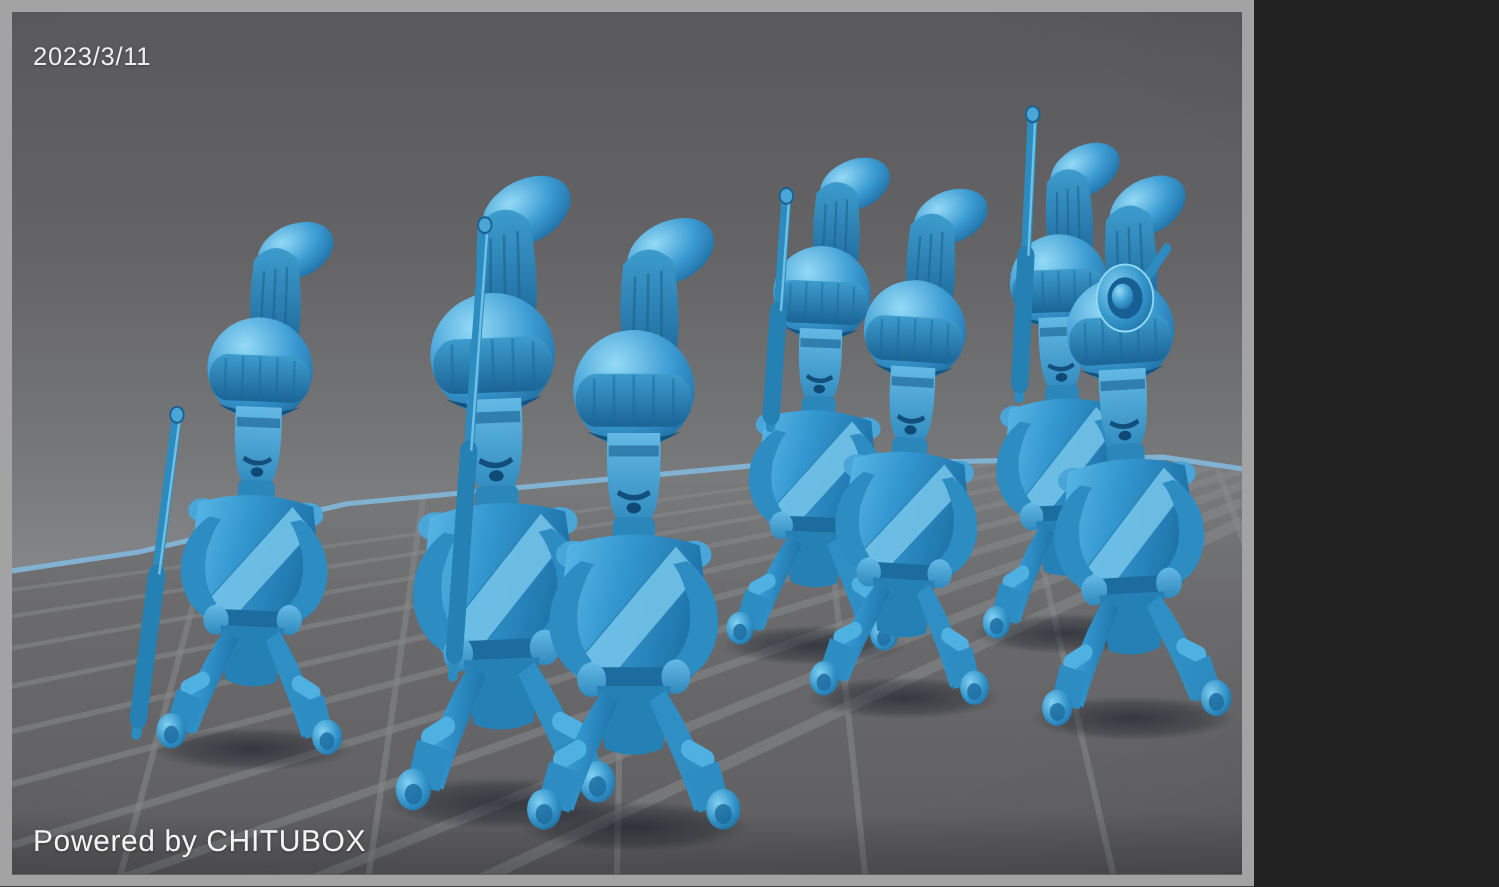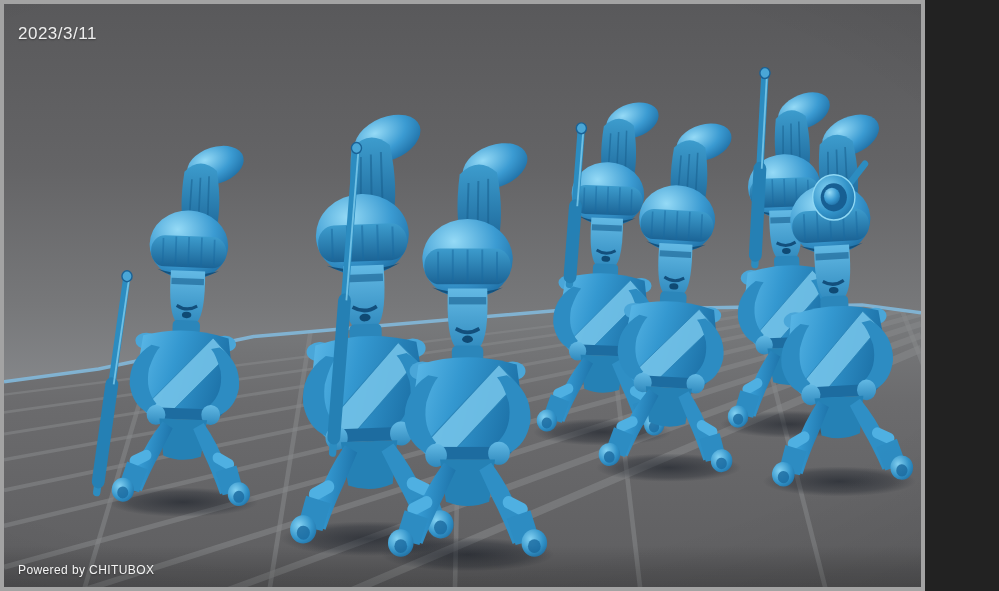--- a/index.html
+++ b/index.html
@@ -1,20 +1,20 @@
 <!DOCTYPE html>
 <html><head>
 <meta charset="utf-8">
 <style>
   html,body{margin:0;padding:0;background:#222;}
   #app{
     position:relative;
-    width:925px;height:591px;
+    width:836px;height:591px;
     box-sizing:border-box;
-    border:4px solid #a3a3a3;
+    border:8px solid #a3a3a3;
     overflow:hidden;
     font-family:"Liberation Sans", sans-serif;
   }
   #viewport{
     position:absolute;inset:0;
     background:linear-gradient(to bottom,#59595b 0%,#646466 28%,#77787a 52%,#85878a 66%,#828486 100%);
   }
   #scene-svg{position:absolute;left:0;top:0;width:100%;height:100%;display:block;}
   .vignette{
     position:absolute;inset:0;pointer-events:none;
@@ -24,21 +24,21 @@
     position:absolute;left:0;right:0;bottom:0;height:42px;pointer-events:none;
     background:linear-gradient(to bottom, rgba(0,0,0,0) 0%, rgba(0,0,0,0.14) 60%, rgba(0,0,0,0.20) 100%);
   }
   .hud-date{
     position:absolute;left:14px;top:20px;
     color:#efefef;font-size:17px;letter-spacing:0.5px;
     text-shadow:0 1px 2px rgba(0,0,0,0.35);
   }
   .hud-watermark{
     position:absolute;left:14px;bottom:10px;
-    color:#f4f4f4;font-size:12px;letter-spacing:0.4px;
+    color:#f4f4f4;font-size:20px;letter-spacing:0.4px;
     text-shadow:0 1px 2px rgba(0,0,0,0.35);
   }
 </style>
 </head>
 <body>
 
 <div id="app">
   <div id="viewport">
 
     <svg id="scene-svg" viewBox="0 0 999 591" preserveAspectRatio="none">

